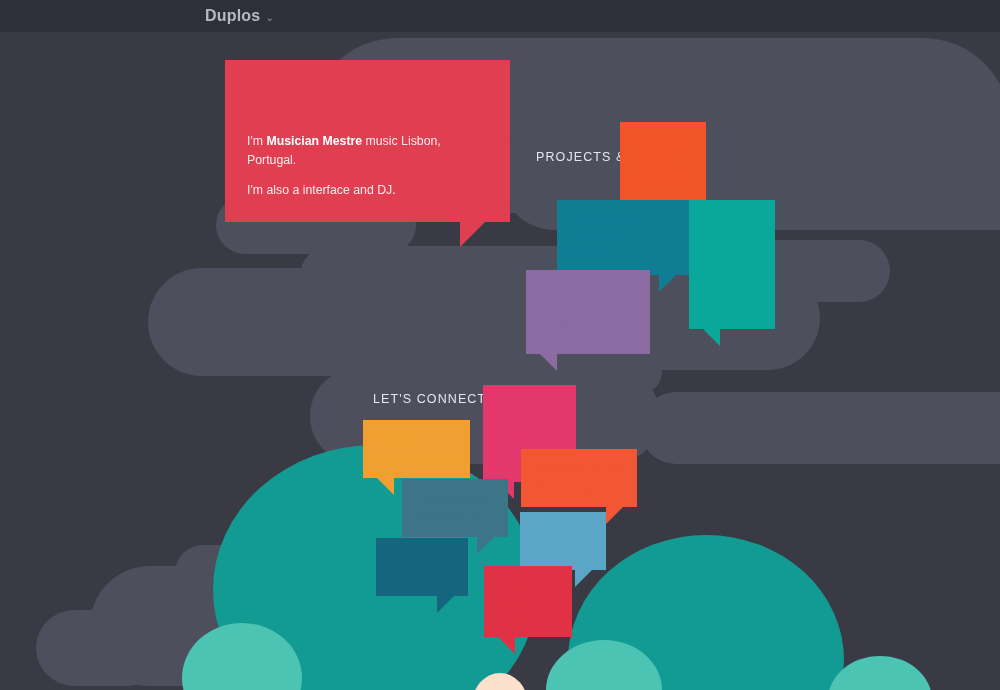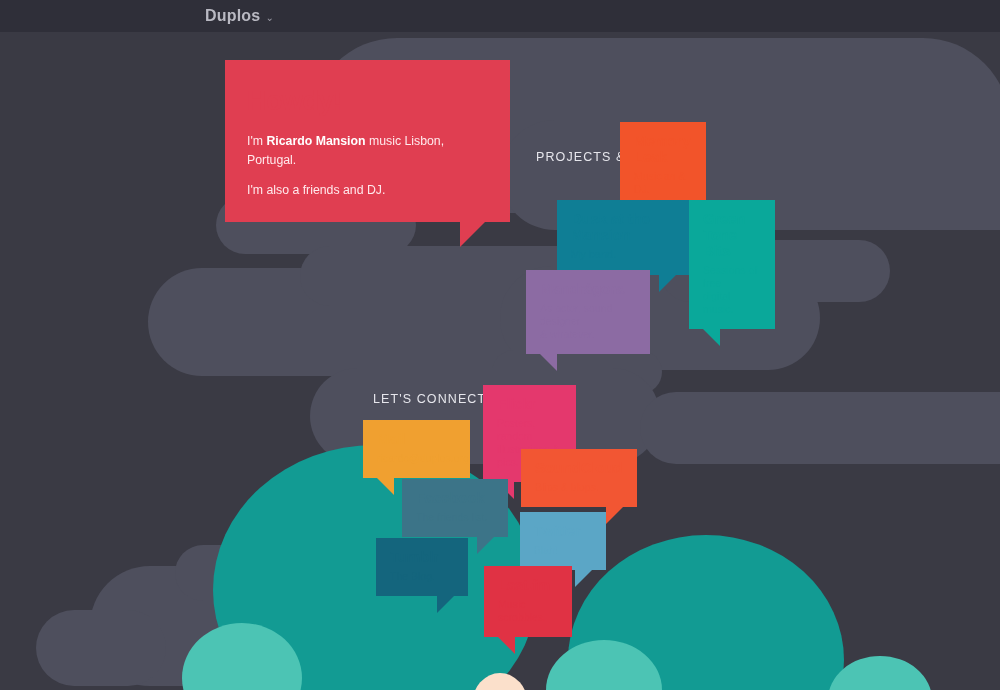--- a/index.html
+++ b/index.html
@@ -148,23 +148,23 @@
 <div class="topbar">
   <div class="brand">
     <span>Duplos</span>
     <span class="caret">⌄</span>
   </div>
 </div>
 
 <div class="card" id="card-howdy" style="background: rgb(224, 62, 81); color: rgb(224, 62, 81);">
   <span class="howdy-h">Howdy!</span>
   <p>
-    <span>I'm </span><b>Ricardo Mansion</b><span> music Lisbon, Portugal.</span>
+    <span>I'm </span><b>Musician Mestre</b><span> music Lisbon, Portugal.</span>
   </p>
-  <p>I'm also a friends and DJ.</p>
+  <p>I'm also a interface and DJ.</p>
 </div>
 
 <div class="sec-label" id="label-projects">PROJECTS
 &amp; STUFF</div>
 <div class="sec-label" id="label-connect">LET'S CONNECT</div>
 
 <div id="projects-cards">
     <div class="card tail-br" style="left: 620px; top: 122px; width: 86px; min-height: 62px; background: rgb(242, 84, 42); color: rgb(242, 84, 42);">
       <span class="ttl" style="font-size: 15px;">Memory
 Leak</span>

